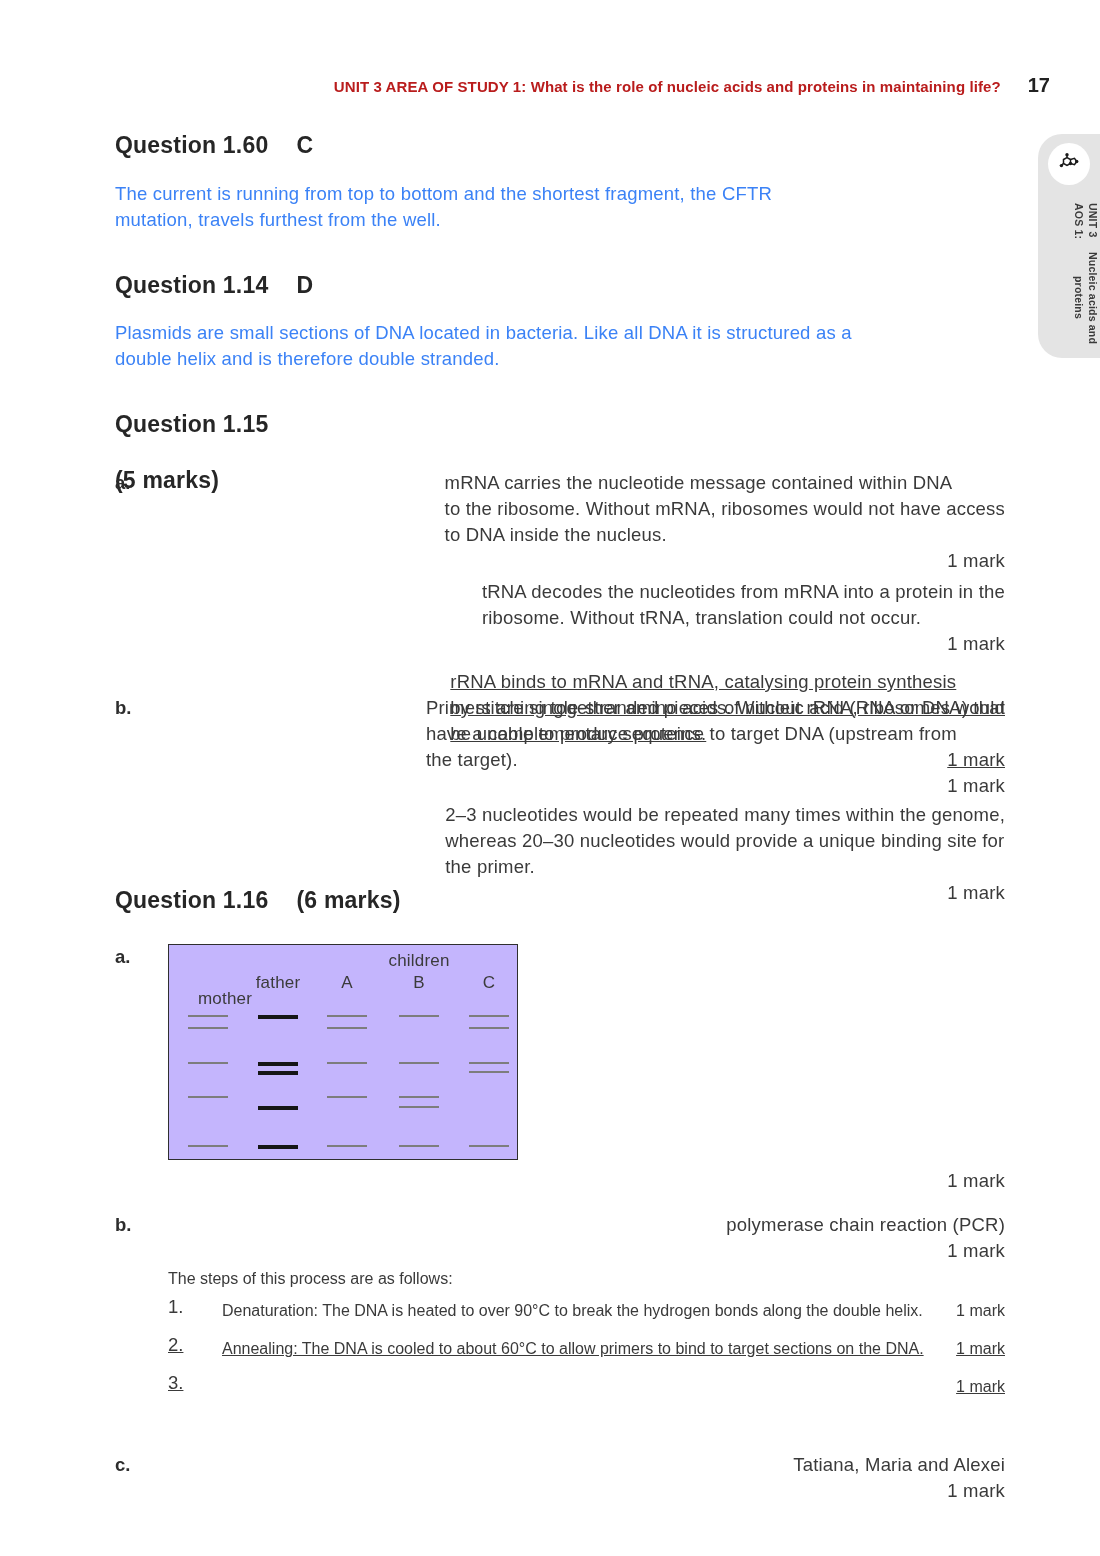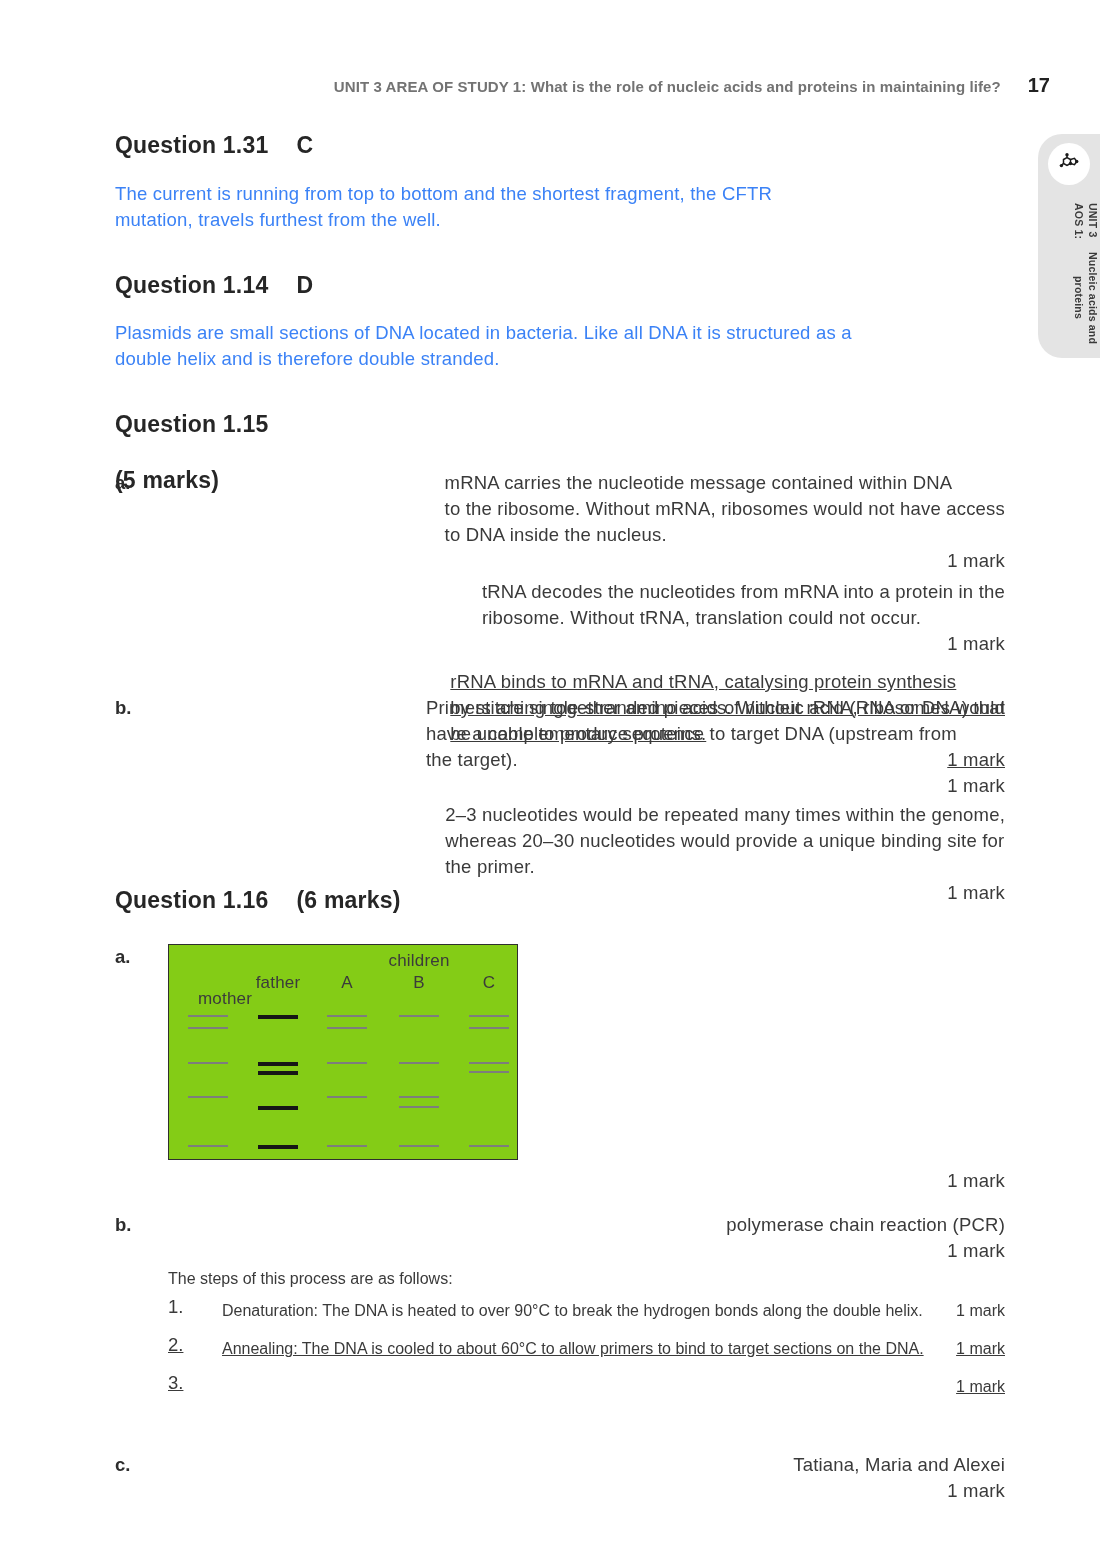--- a/index.html
+++ b/index.html
@@ -6,21 +6,21 @@
   body{
     width:1100px;height:1556px;position:relative;background:#ffffff;
     font-family:"Liberation Sans","DejaVu Sans",sans-serif;
     color:#3a3a3a;overflow:hidden;
   }
   
   .page-header{
     position:absolute;top:74px;left:0;width:1050px;
     display:flex;justify-content:flex-end;align-items:baseline;gap:27px;
   }
-  .page-header .htitle{font-size:15px;font-weight:700;color:#737373;letter-spacing:.1px;}
+  .page-header .htitle{font-size:15px;font-weight:700;color:#b91c1c;letter-spacing:.1px;}
   .page-header .pnum{font-size:20px;font-weight:700;color:#222;}
   
   .side-tab{
     position:absolute;top:134px;right:0;width:62px;height:224px;
     background:#e4e4e4;border-radius:24px 0 0 24px;
   }
   .tab-circle{
     position:absolute;top:9px;left:10px;width:42px;height:42px;border-radius:50%;
     background:#ffffff;display:flex;align-items:center;justify-content:center;
   }
@@ -43,21 +43,21 @@
   .row{display:flex;align-items:flex-end;flex-direction:column;}
   .row .txt{font-size:18.5px;line-height:26px;white-space:pre-line;letter-spacing:.2px;color:#3a3a3a;}
   .row .mark{margin-left:auto;font-size:18.5px;line-height:26px;color:#3a3a3a;white-space:nowrap;letter-spacing:.2px;}
   .mark-only{justify-content:flex-end;}
   .step{display:flex;align-items:flex-end;}
   .step .num{width:54px;flex:0 0 54px;font-size:18.5px;line-height:26px;color:#3a3a3a;}
   .gap5{margin-top:5px;} .gap4{margin-top:12px;text-decoration:underline;} .gap3{margin-top:3px;} .gap6{margin-top:6px;}
   .italic{font-style:italic;}
   
   .gel-box{
-    position:relative;width:348px;height:214px;border:1.5px solid #2f2f2f;background:#84cc16;
+    position:relative;width:348px;height:214px;border:1.5px solid #2f2f2f;background:#c4b5fd;
   }
   .gel-group-label{
     position:absolute;top:6px;left:250px;transform:translateX(-50%);
     font-size:17px;color:#3b3b3b;letter-spacing:.2px;
   }
   .lane-label{
     position:absolute;top:28px;transform:translateX(-50%);
     font-size:17px;color:#3b3b3b;letter-spacing:.2px;
   }
   .band{position:absolute;height:2px;background:#7d7d7d;}
@@ -89,21 +89,21 @@
       </svg>
     </span>
   </div>
   <div class="tab-text">
     <span>UNIT 3 AOS 1:</span>
     <span>Nucleic acids and proteins</span>
   </div>
 </div>
 
 <div class="abs q-heading" style="top:131px;">
-  <span>Question 1.31</span>
+  <span>Question 1.60</span>
   <span class="q-answer">C</span>
 </div>
 <div class="abs body-text" style="top:181px;">The current is running from top to bottom and the shortest fragment, the CFTR
 mutation, travels furthest from the well.</div>
 
 <div class="abs q-heading" style="top:271px;">
   <span>Question 1.14</span>
   <span class="q-answer">D</span>
 </div>
 <div class="abs body-text" style="top:320px;">Plasmids are small sections of DNA located in bacteria. Like all DNA it is structured as a

